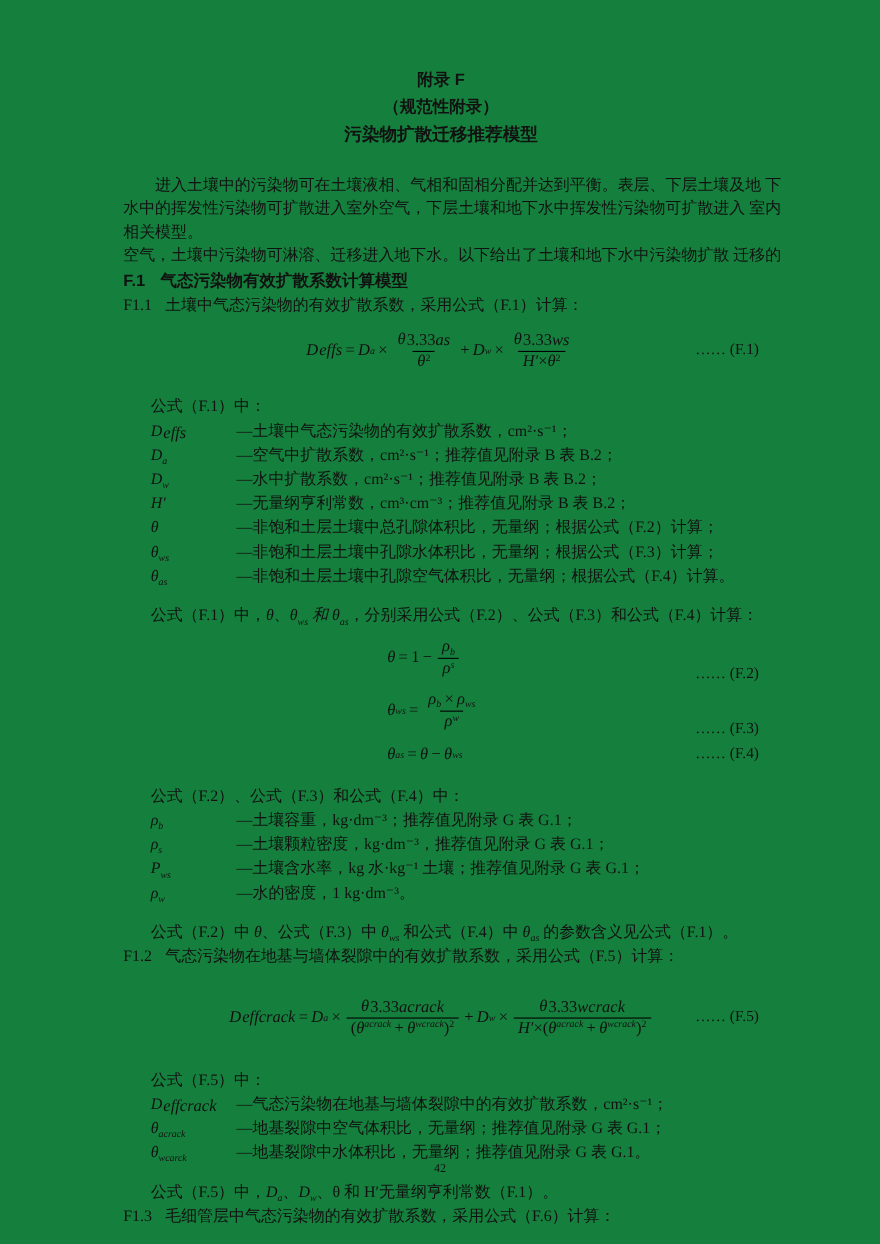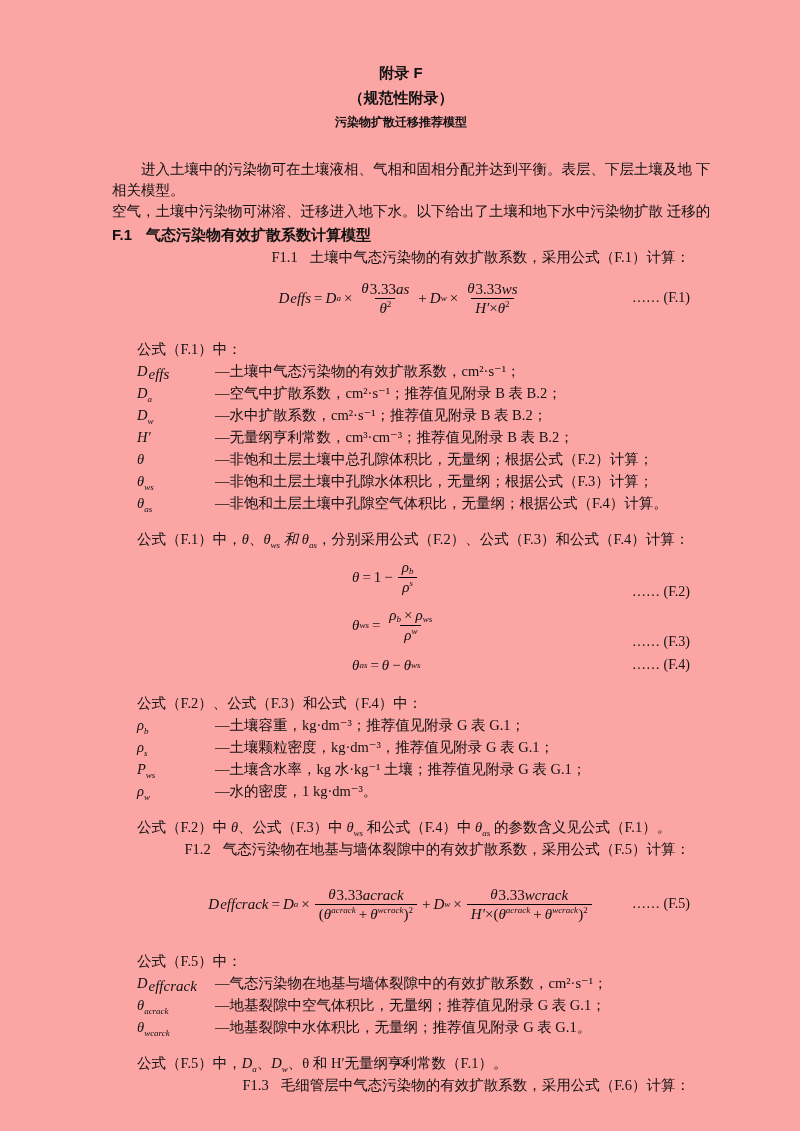--- a/index.html
+++ b/index.html
@@ -1,31 +1,31 @@
 <!DOCTYPE html>
 <html><head>
 <meta charset="utf-8">
 <style>
   html,body{margin:0;padding:0;background:#e8e8e8;}
-  .page{width:800px;height:1131px;background:#fca5a5;position:relative;margin:0 auto;
+  .page{width:800px;height:1131px;background:#15803d;position:relative;margin:0 auto;
         font-family:"Liberation Serif","DejaVu Serif",serif;color:#111;overflow:hidden;}
   .content{position:absolute;left:112px;top:60px;width:578px;}
 
   .title{text-align:center;font-family:"Liberation Sans","DejaVu Sans",sans-serif;
          font-weight:bold;font-size:15px;line-height:25px;}
-  .title-main{font-size:12px;}
+  .title-main{font-size:16px;}
 
   .para{margin-top:24px;font-size:14.5px;line-height:21px;}
   .pline{white-space:nowrap;}
   .indent{text-indent:2em;}
 
   .sec-head{margin-top:2px;font-family:"Liberation Sans","DejaVu Sans",sans-serif;
             font-weight:bold;font-size:15px;line-height:22px;}
   .sec-num{margin-right:14px;}
-  .clause{font-size:14.5px;line-height:22px;text-align:right;}
+  .clause{font-size:14.5px;line-height:22px;}
   .clause-num{margin-right:12px;}
 
   .formula-row{position:relative;display:flex;align-items:center;}
   .fr-center{justify-content:center;}
   .fr-left{justify-content:flex-start;padding-left:240px;}
   .fr1{height:52px;margin:4px 0;}
   .fr2{height:46px;margin-top:4px;}
   .fr3{height:50px;}
   .fr4{height:26px;margin:2px 0;}
   .fr5{height:64px;margin-top:12px;margin-bottom:2px;}
@@ -58,20 +58,21 @@
 
 <div class="page">
   <div class="content">
 
     <div class="title">附录 F</div>
     <div class="title">（规范性附录）</div>
     <div class="title title-main">污染物扩散迁移推荐模型</div>
 
     <div class="para">
       <div class="pline indent">进入土壤中的污染物可在土壤液相、气相和固相分配并达到平衡。表层、下层土壤及地 下</div>
+      <div class="pline">水中的挥发性污染物可扩散进入室外空气，下层土壤和地下水中挥发性污染物可扩散进入 室内</div>
       <div class="pline">相关模型。</div>
       <div class="pline">空气，土壤中污染物可淋溶、迁移进入地下水。以下给出了土壤和地下水中污染物扩散 迁移的</div>
     </div>
 
     <div class="sec-head">
       <span class="sec-num">F.1</span><span>气态污染物有效扩散系数计算模型</span>
     </div>
 
     <div class="clause">
       <span class="clause-num">F1.1</span><span>土壤中气态污染物的有效扩散系数，采用公式（F.1）计算：</span>

